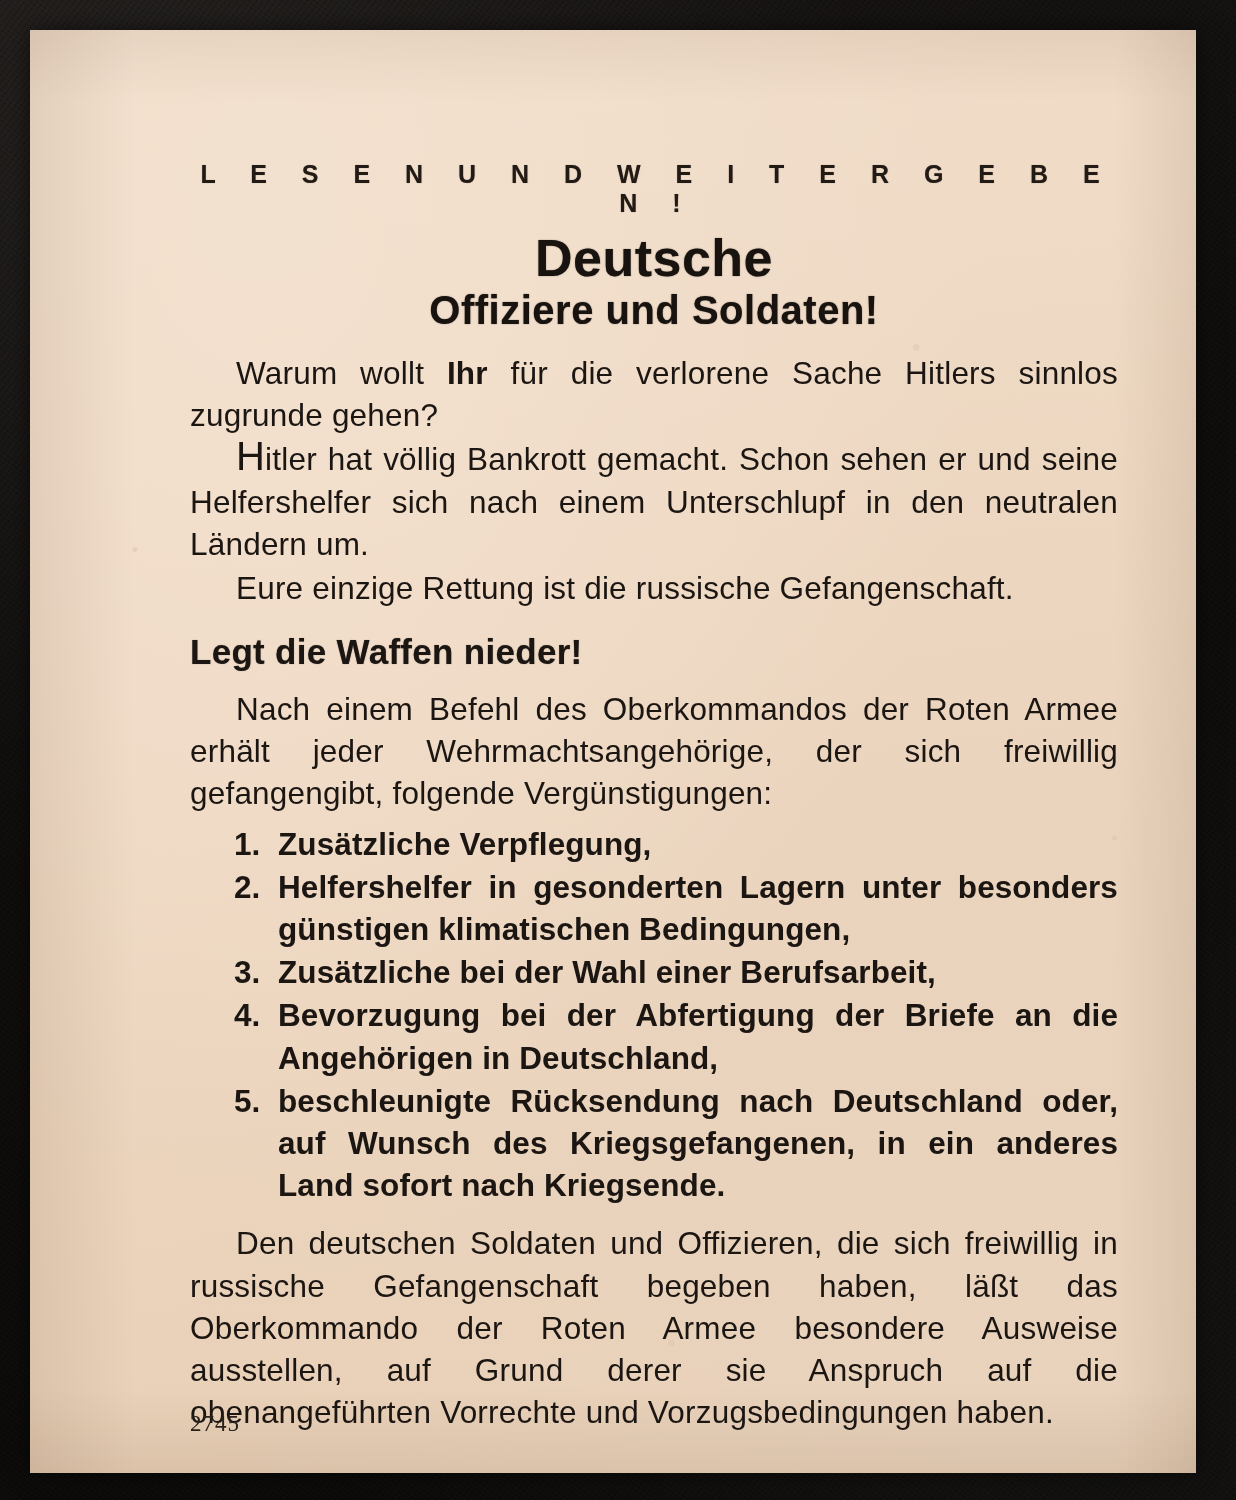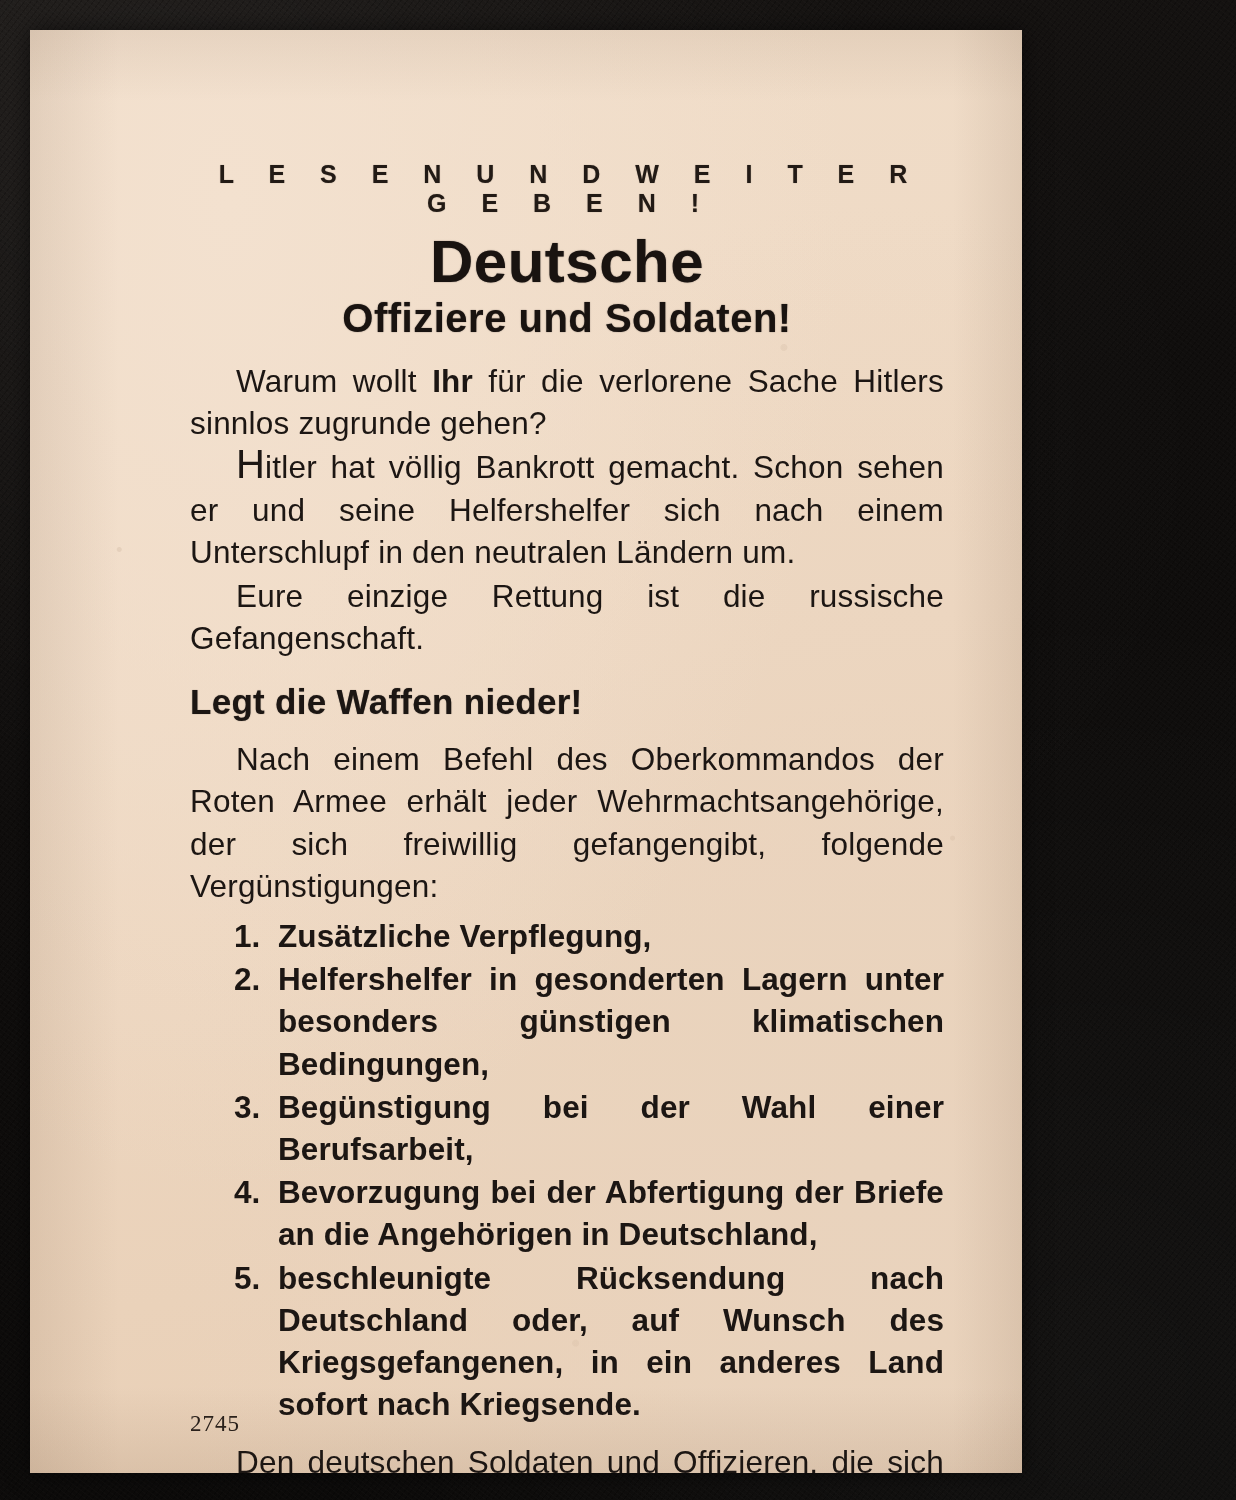--- a/index.html
+++ b/index.html
@@ -31,21 +31,21 @@
       repeating-linear-gradient(37deg, rgba(255,255,255,0.018) 0 1px, rgba(0,0,0,0) 1px 4px),
       repeating-linear-gradient(127deg, rgba(0,0,0,0.22) 0 1px, rgba(0,0,0,0) 1px 5px);
     opacity:.8;
   }
 
   
   .sheet {
     position: absolute;
     left: 30px;
     top: 30px;
-    width: 992px;
+    width: 1166px;
     height: 1443px;
     background:
       radial-gradient(ellipse at 20% 12%, #f3e1cf 0%, rgba(243,225,207,0) 55%),
       radial-gradient(ellipse at 85% 80%, #e9d3bd 0%, rgba(233,211,189,0) 60%),
       linear-gradient(172deg, #f0ddc9 0%, #eed8c2 45%, #e8cfb6 100%);
     box-shadow: 0 0 22px rgba(0,0,0,0.55);
     overflow: hidden;
   }
   .sheet::before{
     content:"";
@@ -91,21 +91,21 @@
   .headline {
     font-family: "Liberation Sans", sans-serif;
     font-weight: 700;
     text-align: center;
     line-height: 1.0;
     color: #191310;
     margin: 0 0 22px 0;
     letter-spacing: 0.5px;
     text-shadow: 0 0 1.2px rgba(25,19,16,0.6);
   }
-  .headline .l1 { display:block; font-size: 60px; }
+  .headline .l1 { display:block; font-size: 52px; }
   .headline .l2 { display:block; font-size: 40px; margin-top: 6px; }
 
   p, .lead, li {
     font-family: "Liberation Sans", sans-serif;
     font-size: 31.5px;
     line-height: 1.34;
     text-align: justify;
     margin: 0;
     letter-spacing: 0.2px;
   }
@@ -188,21 +188,21 @@
 
     <div class="callout">
       <div>Legt die Waffen nieder!</div>
     </div>
 
     <p class="para">Nach einem Befehl des Oberkommandos der Roten Armee erhält jeder Wehrmachtsangehörige, der sich freiwillig gefangengibt, folgende Vergünstigungen:</p>
 
     <ol class="benefits">
       <li><span class="num">1.</span><span>Zusätzliche Verpflegung,</span></li>
       <li><span class="num">2.</span><span>Helfershelfer in gesonderten Lagern unter besonders günstigen klimatischen Bedingungen,</span></li>
-      <li><span class="num">3.</span><span>Begünstigung bei der Wahl einer Berufsarbeit,</span></li>
+      <li><span class="num">3.</span><span>Zusätzliche bei der Wahl einer Berufsarbeit,</span></li>
       <li><span class="num">4.</span><span>Bevorzugung bei der Abfertigung der Briefe an die Angehörigen in Deutschland,</span></li>
       <li><span class="num">5.</span><span>beschleunigte Rücksendung nach Deutschland oder, auf Wunsch des Kriegsgefangenen, in ein anderes Land sofort nach Kriegsende.</span></li>
     </ol>
 
     <p class="para closing">Den deutschen Soldaten und Offizieren, die sich freiwillig in russische Gefangenschaft begeben haben, läßt das Oberkommando der Roten Armee besondere Ausweise ausstellen, auf Grund derer sie Anspruch auf die obenangeführten Vorrechte und Vorzugsbedingungen haben.</p>
 
   </div>
 
   <div class="plate-number">2745</div>
 </div>

